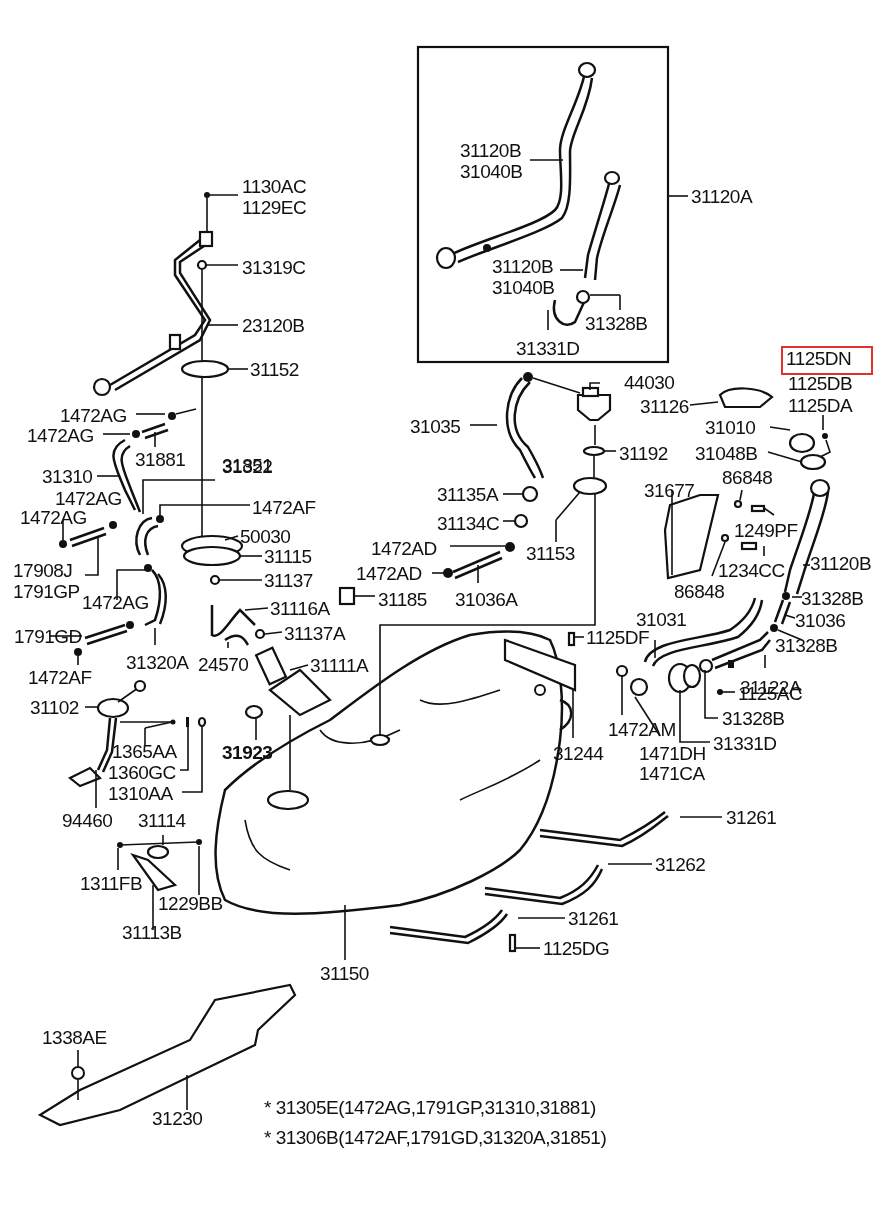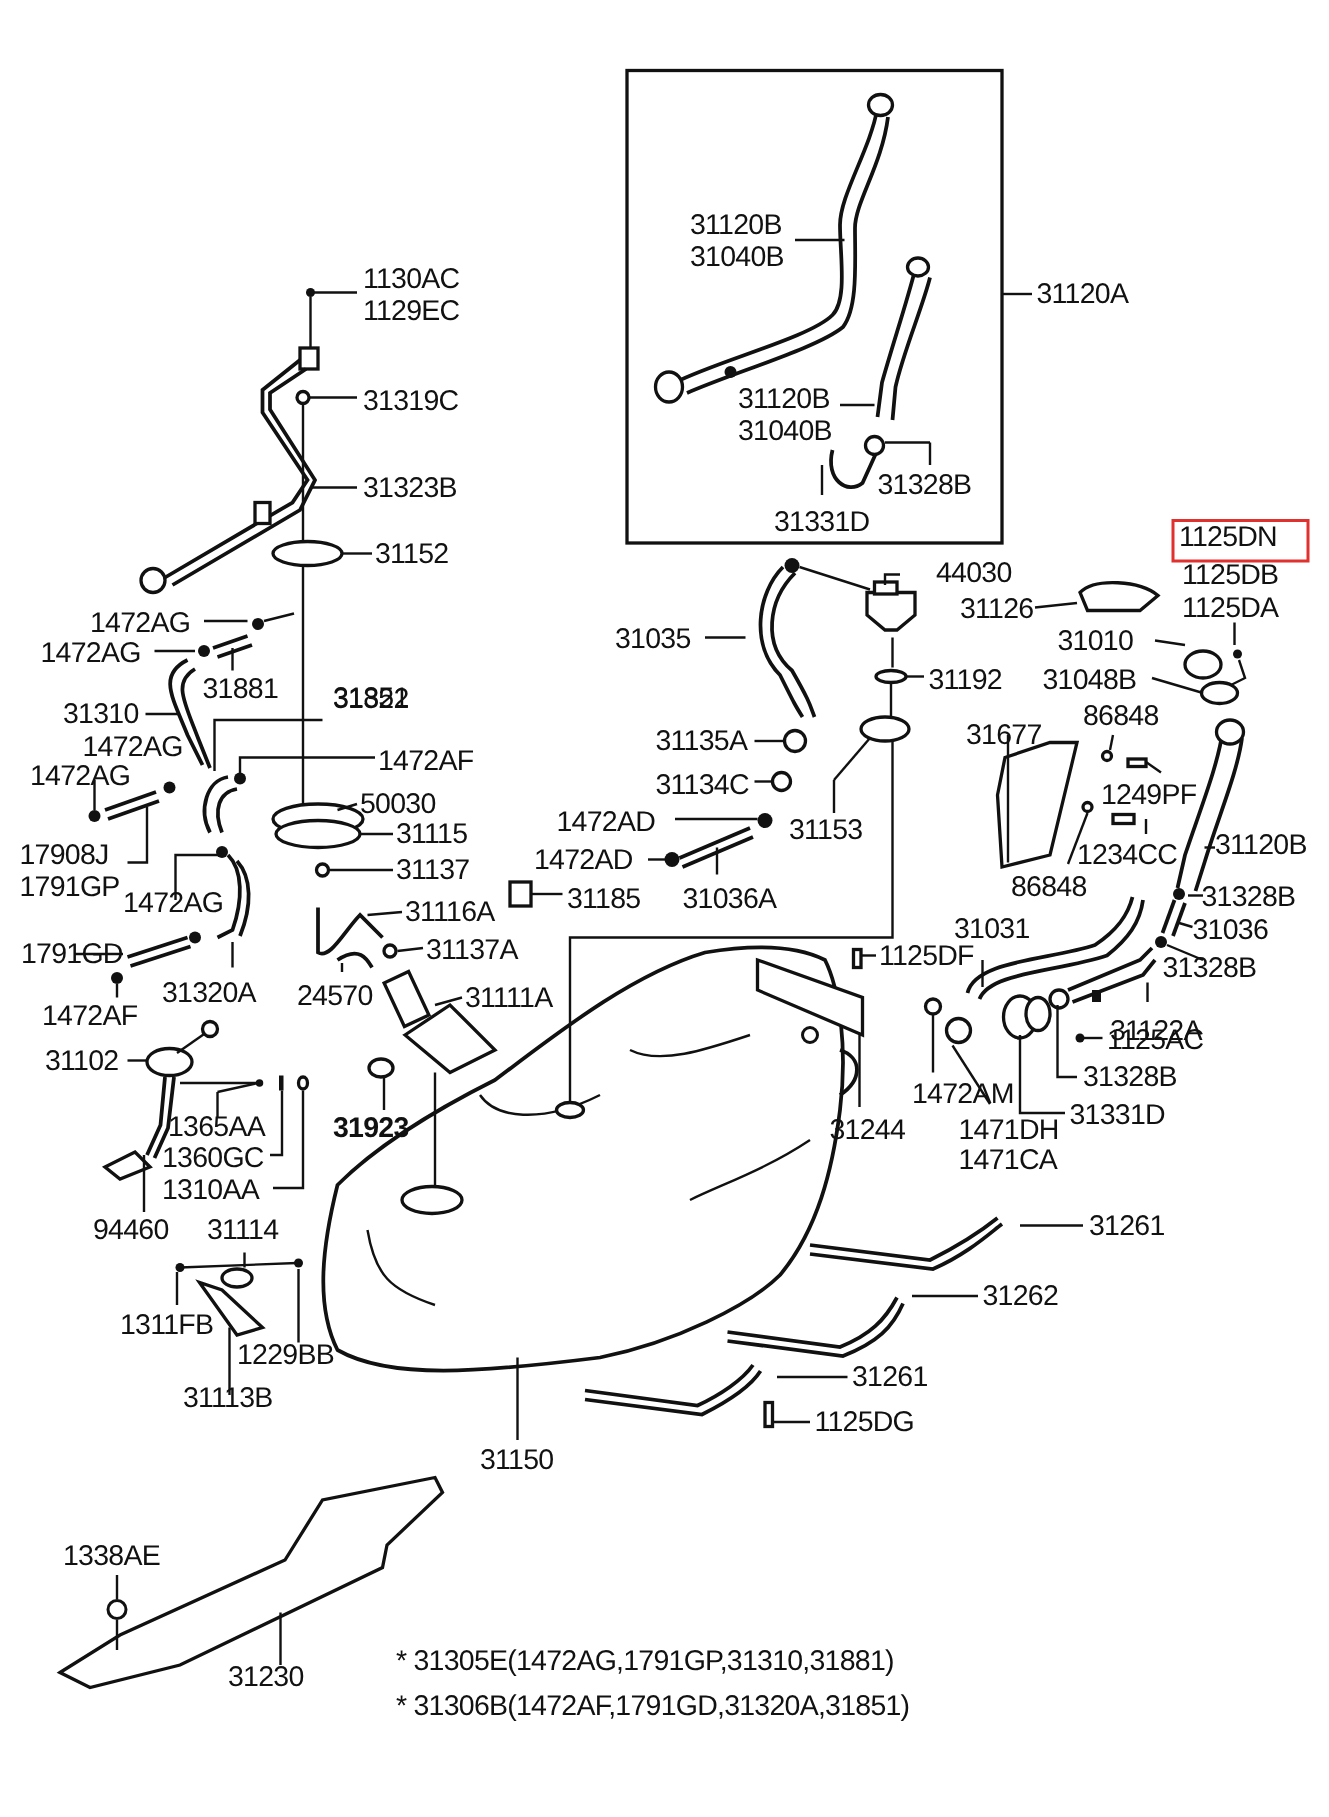--- a/index.html
+++ b/index.html
@@ -274,41 +274,41 @@
     <circle cx="78" cy="1073" r="6" fill="#fff" stroke="#111" stroke-width="2"></circle>
     <line class="ln" x1="78" y1="1050" x2="78" y2="1066"></line>
     <line class="ln" x1="78" y1="1080" x2="78" y2="1100"></line>
     <line class="ln" x1="187" y1="1075" x2="187" y2="1110"></line>
   </g>
 </svg>
 
 <div class="lbl" style="left:242px;top:176px">1130AC</div>
 <div class="lbl" style="left:242px;top:197px">1129EC</div>
 <div class="lbl" style="left:242px;top:257px">31319C</div>
-<div class="lbl" style="left:242px;top:315px">31323B</div>
+<div class="lbl" style="left:242px;top:315px">23120B</div>
 <div class="lbl" style="left:250px;top:359px">31152</div>
 <div class="lbl" style="left:60px;top:405px">1472AG</div>
 <div class="lbl" style="left:27px;top:425px">1472AG</div>
 <div class="lbl" style="left:135px;top:449px">31881</div>
 <div class="lbl" style="left:42px;top:466px">31310</div>
 <div class="lbl" style="left:222px;top:455px">31851</div>
 <div class="lbl" style="left:222px;top:456px">31322</div>
 <div class="lbl" style="left:55px;top:488px">1472AG</div>
 <div class="lbl" style="left:252px;top:497px">1472AF</div>
 <div class="lbl" style="left:20px;top:507px">1472AG</div>
 <div class="lbl" style="left:240px;top:526px">50030</div>
 <div class="lbl" style="left:264px;top:546px">31115</div>
 <div class="lbl" style="left:13px;top:560px">17908J</div>
 <div class="lbl" style="left:264px;top:570px">31137</div>
 <div class="lbl" style="left:13px;top:581px">1791GP</div>
 <div class="lbl" style="left:82px;top:592px">1472AG</div>
 <div class="lbl" style="left:270px;top:598px">31116A</div>
 <div class="lbl" style="left:14px;top:626px">1791GD</div>
 <div class="lbl" style="left:284px;top:623px">31137A</div>
-<div class="lbl" style="left:108px;top:652px">31320A</div>
+<div class="lbl" style="left:126px;top:652px">31320A</div>
 <div class="lbl" style="left:198px;top:654px">24570</div>
 <div class="lbl" style="left:310px;top:655px">31111A</div>
 <div class="lbl" style="left:28px;top:667px">1472AF</div>
 <div class="lbl" style="left:30px;top:697px">31102</div>
 <div class="lbl" style="left:112px;top:741px">1365AA</div>
 <div class="lbl bold" style="left:222px;top:742px">31923</div>
 <div class="lbl" style="left:108px;top:762px">1360GC</div>
 <div class="lbl" style="left:108px;top:783px">1310AA</div>
 <div class="lbl" style="left:62px;top:810px">94460</div>
 <div class="lbl" style="left:138px;top:810px">31114</div>

